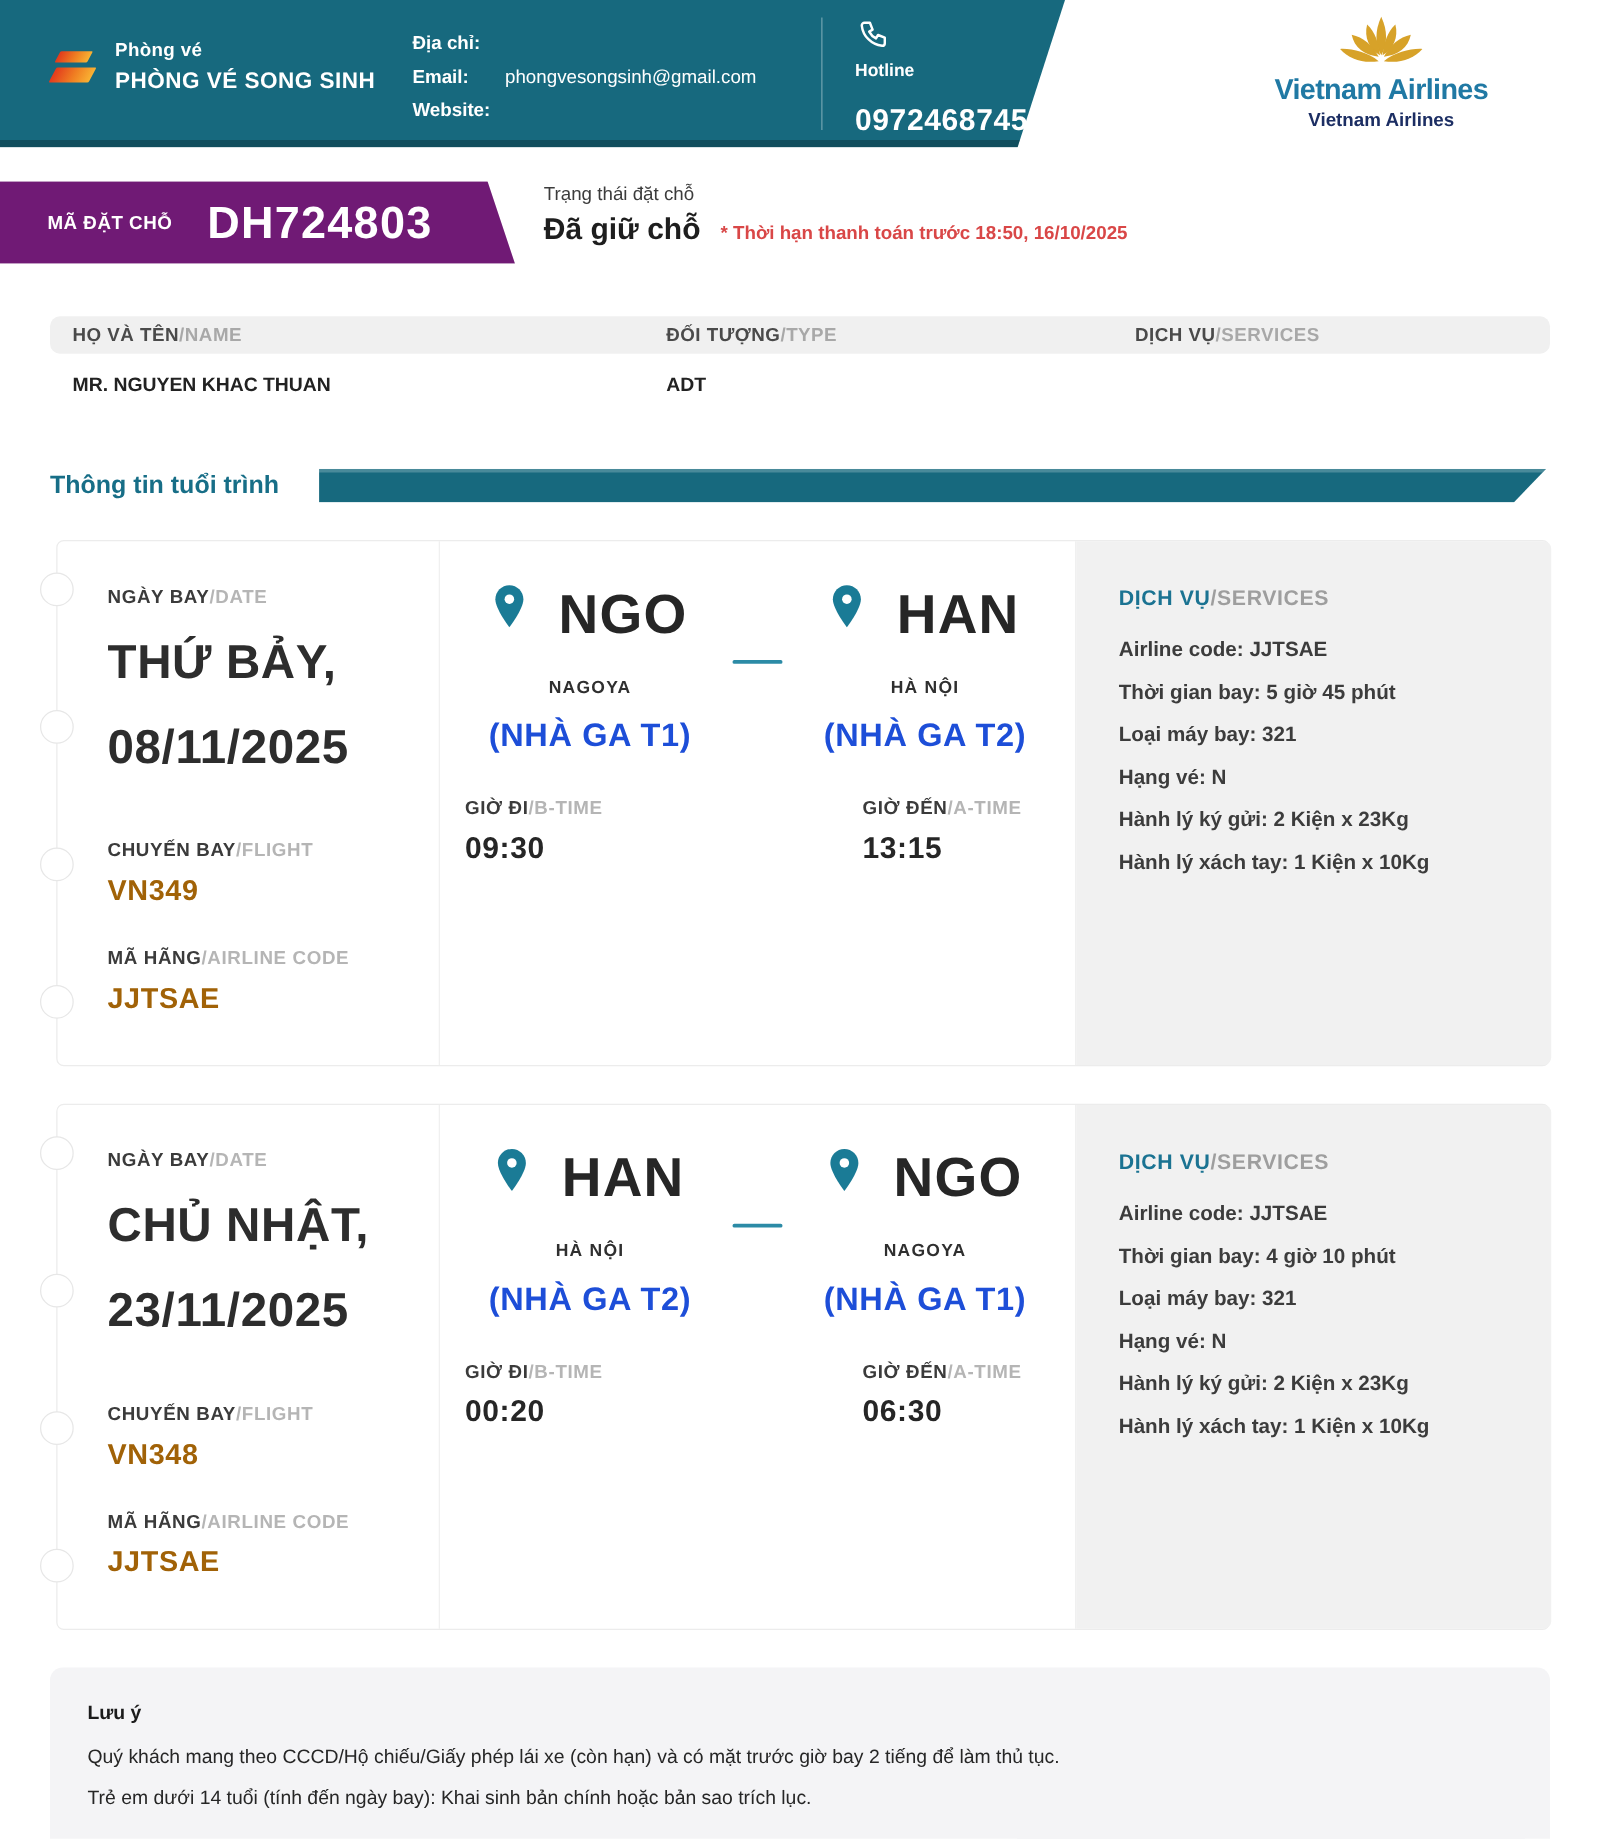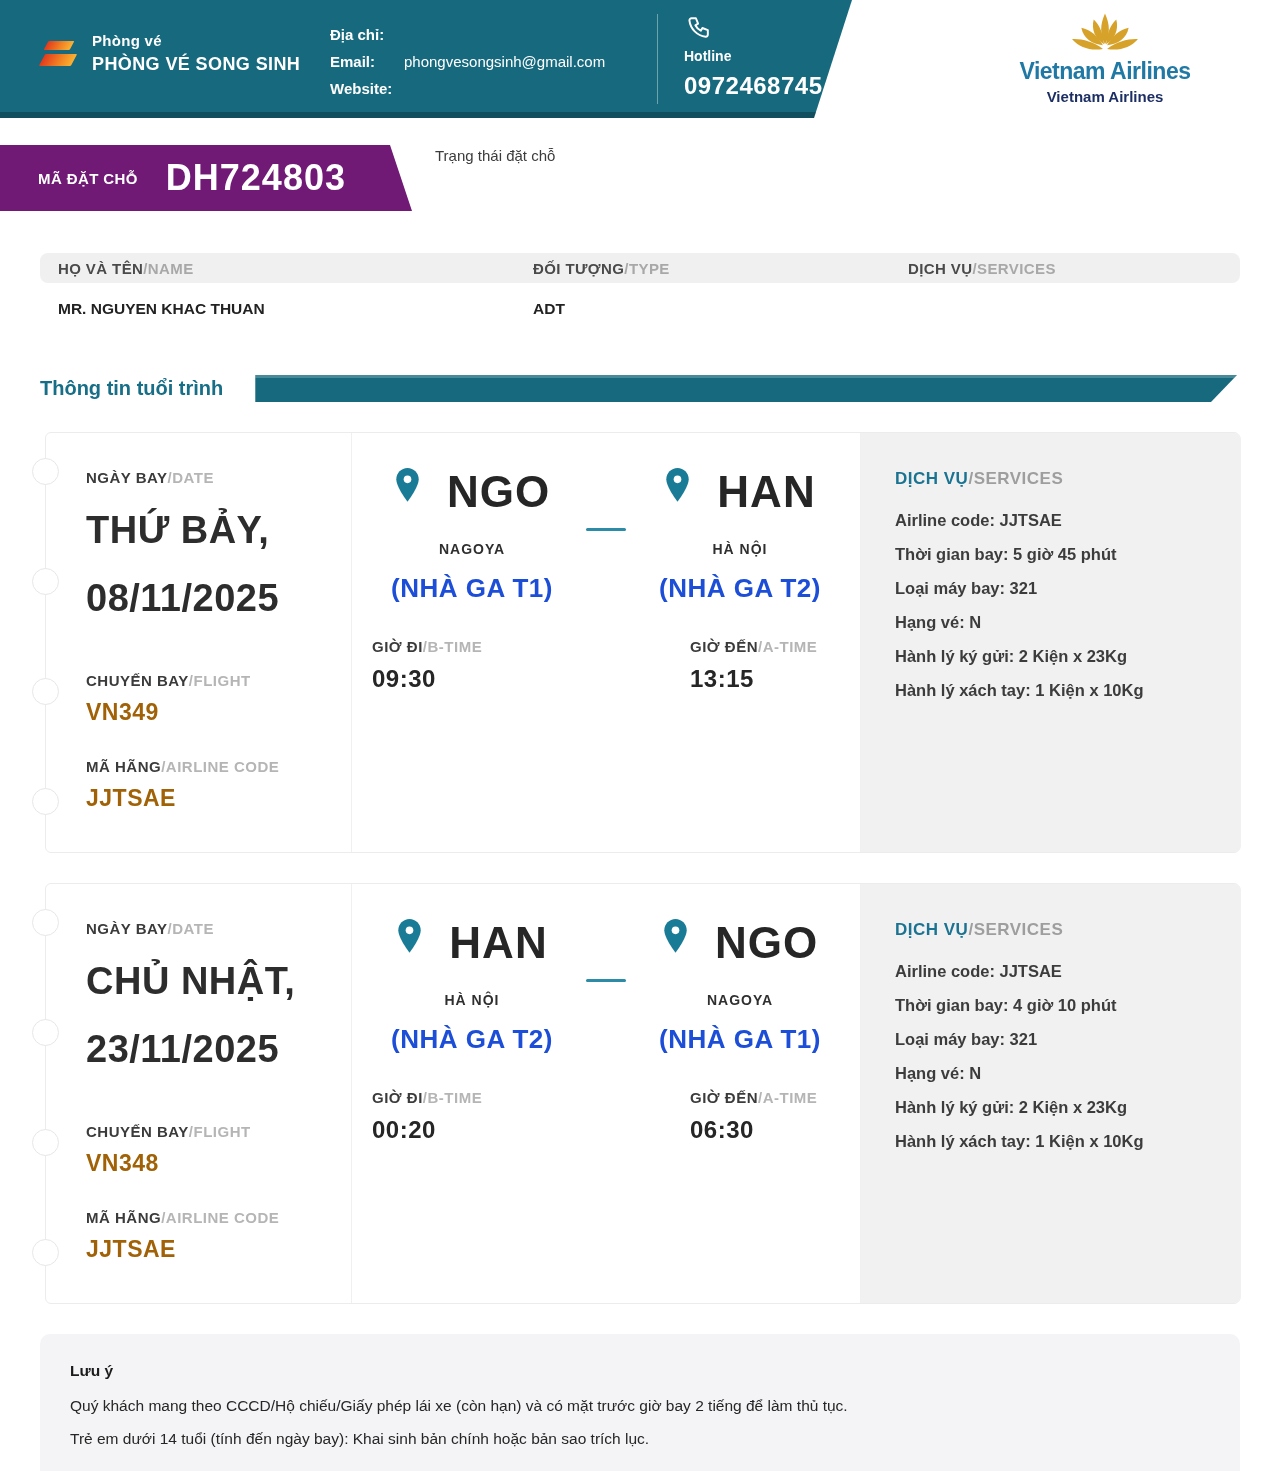--- a/index.html
+++ b/index.html
@@ -29,21 +29,21 @@
   .brand-tagline { font-size:15px; font-weight:600; letter-spacing:.3px; }
   .brand-name { font-size:18px; font-weight:800; letter-spacing:.4px; margin-top:5px; }
   .contact { position:absolute; left:330px; top:21px; color:#fff; font-size:15px; }
   .contact-row { display:flex; height:27px; align-items:center; }
   .contact-label { font-weight:700; width:72px; }
   .contact-value { margin-left:2px; font-weight:400; }
   .header-divider { position:absolute; left:657px; top:14px; width:1px; height:90px; background:rgba(255,255,255,.38); }
   .hotline { position:absolute; left:684px; top:15px; color:#fff; }
   .hotline svg { display:block; }
   .hotline-label { font-size:14px; font-weight:700; margin-top:7px; }
-  .hotline-number { font-size:24px; font-weight:800; letter-spacing:.5px; margin-top:8px; }
+  .hotline-number { font-size:24px; font-weight:800; letter-spacing:.5px; margin-top:19px; }
   .va-logo { position:absolute; left:1000px; top:12px; width:210px; text-align:center; }
   .va-lotus { display:block; margin:0 auto; }
   .va-wordmark { font-size:23px; font-weight:700; color:#2079a4; letter-spacing:-0.5px; margin-top:2px; }
   .va-name { font-size:15px; font-weight:800; color:#1c2e63; margin-top:3px; }
   
   .booking { position:relative; height:100px; margin-top:27px; }
   .code-band {
     position:absolute; left:0; top:0; width:412px; height:66px; background:#701a75;
     clip-path:polygon(0 0,calc(100% - 22px) 0,100% 100%,0 100%);
     display:flex; align-items:center; color:#fff;
@@ -180,20 +180,24 @@
   </div>
 </div>
 
 <div class="booking">
   <div class="code-band">
     <span class="code-label">MÃ ĐẶT CHỖ</span>
     <span class="code-value">DH724803</span>
   </div>
   <div class="status">
     <div class="status-label">Trạng thái đặt chỗ</div>
+    <div class="status-line">
+      <span class="status-value">Đã giữ chỗ</span>
+      <span class="status-deadline">* Thời hạn thanh toán trước 18:50, 16/10/2025</span>
+    </div>
   </div>
 </div>
 
 <div class="ptable">
   <div class="ptable-head">
     <div><span>HỌ VÀ TÊN</span><span class="hsuffix">/NAME</span></div>
     <div><span>ĐỐI TƯỢNG</span><span class="hsuffix">/TYPE</span></div>
     <div><span>DỊCH VỤ</span><span class="hsuffix">/SERVICES</span></div>
   </div>
   <div class="ptable-row">

